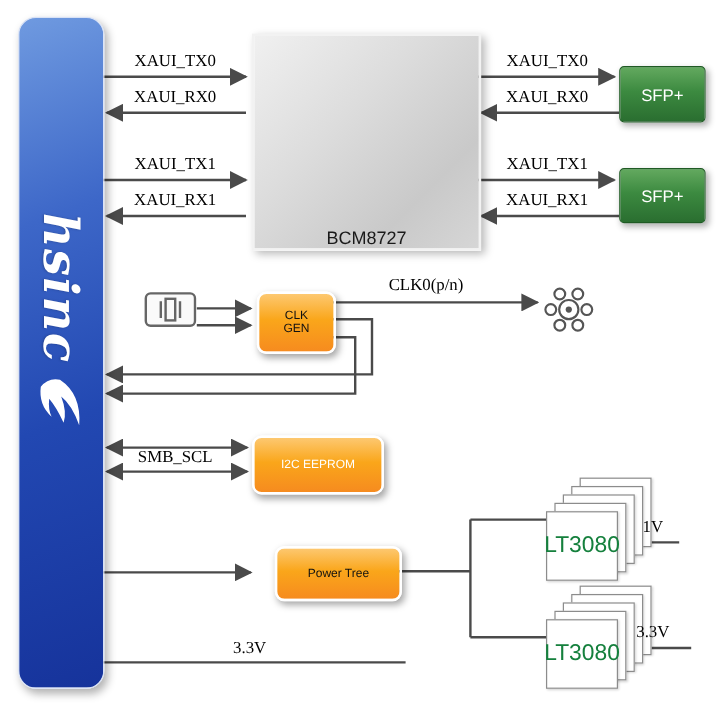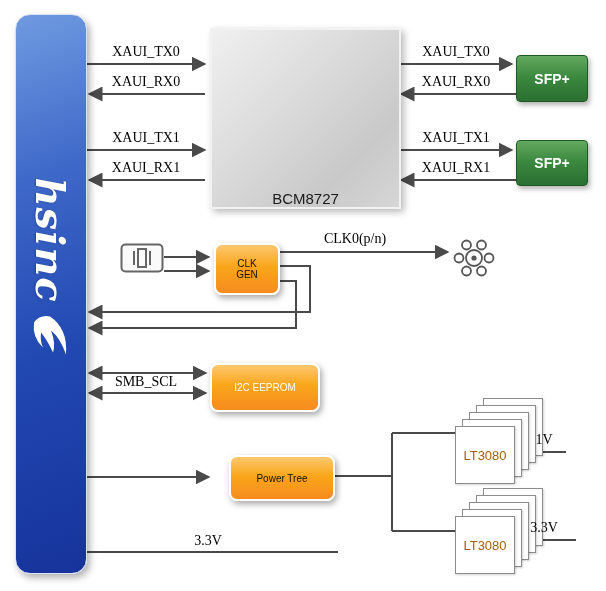--- a/index.html
+++ b/index.html
@@ -35,39 +35,39 @@
     background:linear-gradient(135deg,#f0f0f0 0%,#dcdcdc 40%,#c9c9c9 75%,#d6d6d6 100%);
     border:2px solid #f2f2f2;box-shadow:3px 3px 7px rgba(0,0,0,.28);
     display:flex;align-items:flex-end;justify-content:center;
     font-size:15px;color:#1a1a1a;
   }
   
   .sfp{
     width:70px;background:linear-gradient(180deg,#63a95f 0%,#3c8a40 45%,#2a6e30 100%);
     border:1px solid #1f5a24;border-radius:4px;box-shadow:2px 3px 5px rgba(0,0,0,.3);
     display:flex;align-items:center;justify-content:center;
-    color:#fff;font-weight:bold;font-size:14px;
+    color:#fff;font-weight:normal;font-size:14px;
   }
   
   .orange{
     background:linear-gradient(180deg,#fdc870 0%,#faa61a 45%,#f68b1f 100%);
     border:2px solid #ffffff;border-radius:8px;box-shadow:2px 3px 6px rgba(0,0,0,.35);
     display:flex;align-items:center;justify-content:center;font-size:10px;color:#111;
   }
   .orange.white-text{color:#ffffff;}
   .clkgen{left:214px;top:243px;width:62px;height:48px;flex-direction:column;line-height:1.15;}
   .eeprom{left:210px;top:363px;width:106px;height:45px;}
   .ptree{left:229px;top:455px;width:102px;height:42px;}
   
   .stack{position:absolute;width:120px;height:92px;}
   .sheet{
     position:absolute;width:58px;height:56px;background:#ffffff;
     border:1.5px solid #8c8c8c;box-shadow:1px 1px 2px rgba(0,0,0,.18);
   }
-  .sheet.front{display:flex;align-items:center;justify-content:center;font-size:13px;color:#a16207;text-align:right;}
+  .sheet.front{display:flex;align-items:center;justify-content:center;font-size:19px;color:#15803d;text-align:right;}
   svg{display:block;}
 </style>
 </head>
 <body>
 
 <div id="canvas">
 
   <svg class="abs" style="left:0;top:0" width="606" height="591" viewBox="0 0 606 591">
     <defs>
       <marker id="arr" viewBox="0 0 10 10" refX="9" refY="5" markerWidth="7.5" markerHeight="7.5" orient="auto-start-reverse">

